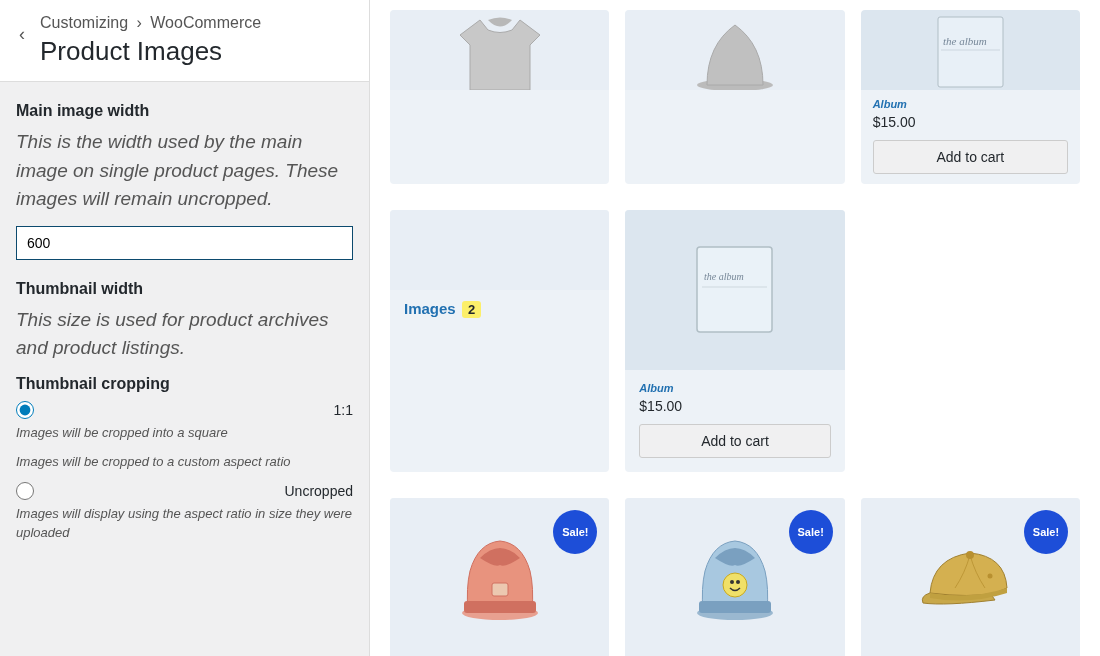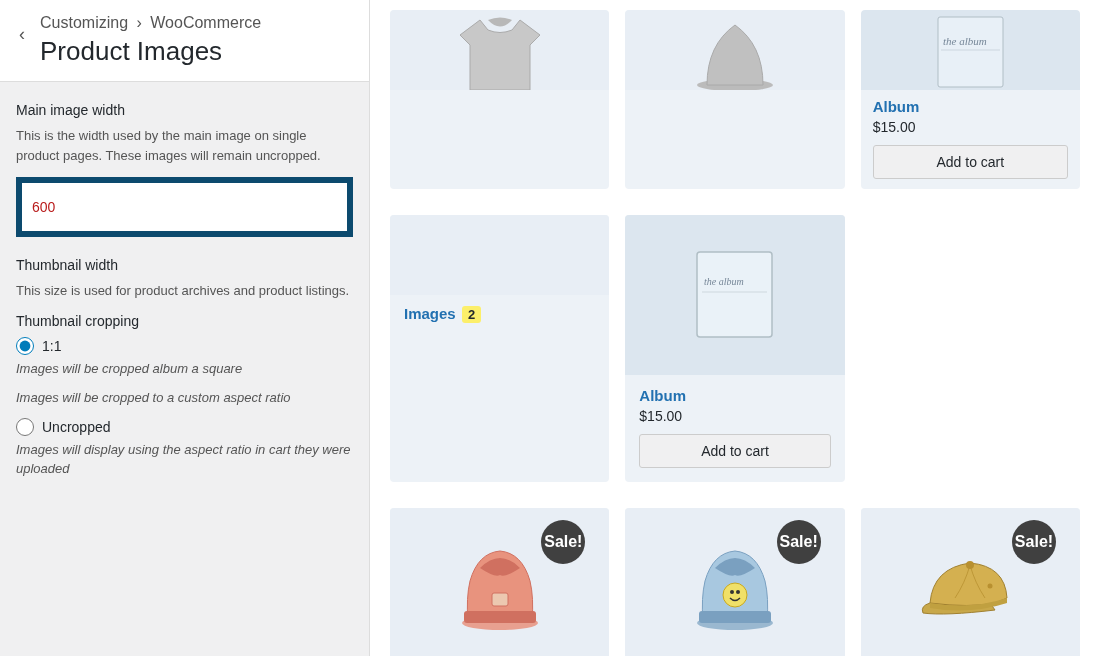--- a/index.html
+++ b/index.html
@@ -50,46 +50,48 @@
       align-items: center;
       justify-content: center;
       cursor: pointer;
       color: #555;
       font-size: 18px;
     }
     .sidebar-content {
       padding: 20px 16px;
     }
     .section-title {
-      font-size: 14px;
-      font-weight: 400;
+      font-size: 16px;
+      font-weight: 700;
       color: #23282d;
       margin-bottom: 8px;
     }
     .section-desc {
-      font-size: 13px;
+      font-size: 19px;
       color: #555;
       line-height: 1.5;
       margin-bottom: 12px;
+      font-style: italic;
     }
     .text-input {
       width: 100%;
-      padding: 16px 10px;
-      border: 6px solid #0c4a6e;
+      padding: 8px 10px;
+      border: 1px solid #0c4a6e;
       background: #fff;
       font-size: 14px;
-      color: #b91c1c;
+      color: #000000;
       margin-bottom: 20px;
       outline: none;
     }
     .radio-group { margin-bottom: 20px; }
     .radio-item {
       display: flex;
       align-items: center;
       margin-bottom: 4px;
+      justify-content: space-between;
     }
     .radio-item input[type="radio"] {
       margin-right: 8px;
       width: 18px;
       height: 18px;
       accent-color: #007cba;
     }
     .radio-label {
       font-size: 14px;
       color: #23282d;
@@ -139,45 +141,46 @@
 
     .product-image-wrap svg,
     .product-image-wrap .img-placeholder {
       max-width: 100%;
       max-height: 120px;
     }
 
     .sale-badge {
       position: absolute;
       top: 12px;
-      right: 24px;
-      background: #404040;
+      right: 12px;
+      background: #1d4ed8;
       color: #fff;
-      font-size: 16px;
+      font-size: 11px;
       font-weight: 600;
       border-radius: 50%;
       width: 44px;
       height: 44px;
       display: flex;
       align-items: center;
       justify-content: center;
       z-index: 2;
     }
 
     .product-info {
       padding: 12px 14px 14px;
     }
 
     .product-name {
-      font-size: 15px;
+      font-size: 11px;
       font-weight: 600;
       color: #2271b1;
       text-decoration: none;
       display: block;
       margin-bottom: 4px;
+      font-style: italic;
     }
 
     .product-category {
       font-size: 15px;
       font-weight: 600;
       color: #2271b1;
       text-decoration: none;
       display: block;
       margin-bottom: 4px;
     }
@@ -275,29 +278,29 @@
     <div class="section-desc">This size is used for product archives and product listings.</div>
 
     
     <div class="section-title">Thumbnail cropping</div>
     <div class="radio-group">
 
       <div class="radio-item">
         <input type="radio" name="cropping" id="r1to1" checked="" style="">
         <label class="radio-label" for="r1to1">1:1</label>
       </div>
-      <div class="radio-desc">Images will be cropped album a square</div>
+      <div class="radio-desc">Images will be cropped into a square</div>
 
       <div class="radio-desc">Images will be cropped to a custom aspect ratio</div>
 
       <div class="radio-item">
         <input type="radio" name="cropping" id="runcropped" style="">
         <label class="radio-label" for="runcropped">Uncropped</label>
       </div>
-      <div class="radio-desc">Images will display using the aspect ratio in cart they were uploaded</div>
+      <div class="radio-desc">Images will display using the aspect ratio in size they were uploaded</div>
     </div>
   </div>
 </div>
 
 <div class="main-content">
 
   <div class="top-partial">
 
     <div class="partial-card">
       <div class="partial-image-wrap">

